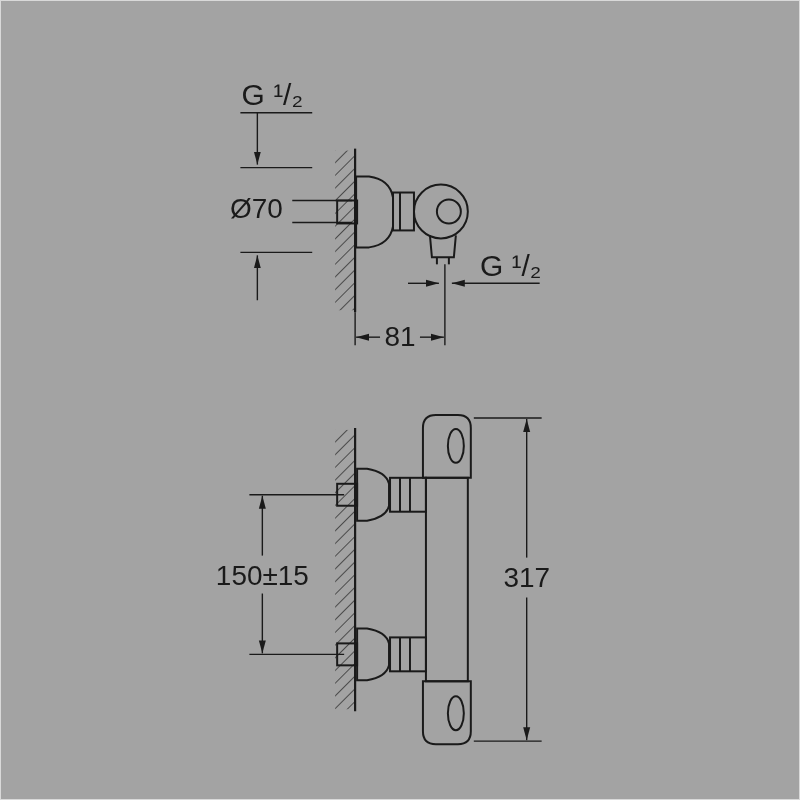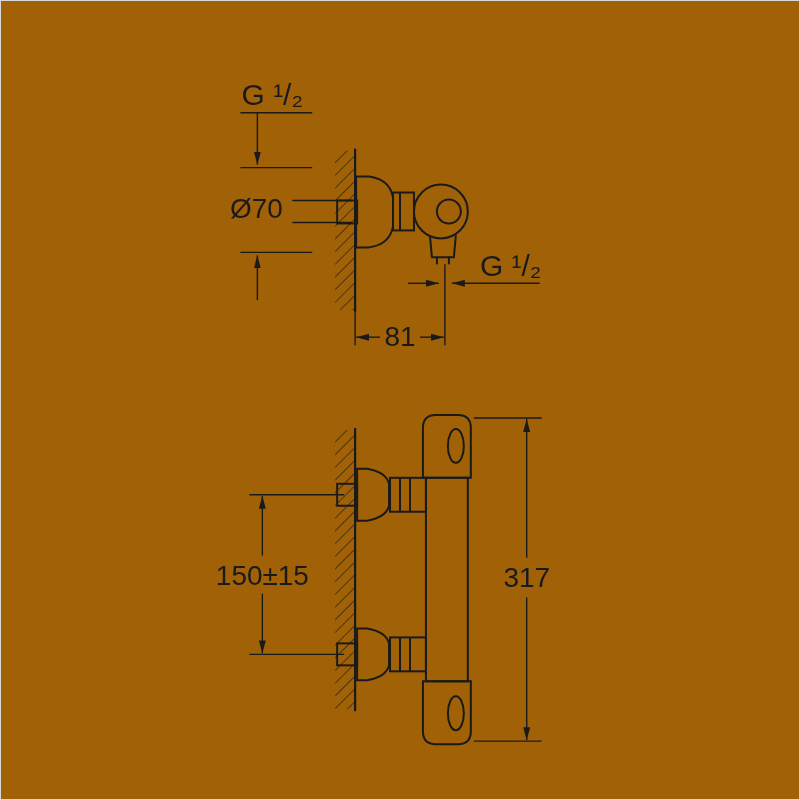--- a/index.html
+++ b/index.html
@@ -1,19 +1,19 @@
 <!DOCTYPE html>
 <html><head>
 <meta charset="utf-8">
 <style>
   html,body{margin:0;padding:0;background:#ffffff;}
   .frame{
     width:798px;height:798px;
     border:1px solid #d9d9d9;
-    background:#a16207;
+    background:#a3a3a3;
     position:relative;
     overflow:hidden;
   }
   svg{display:block;}
   .lbl{
     font-family:"Liberation Sans","DejaVu Sans",sans-serif;
     fill:#1a1a1a;
   }
   .lbl-lg{font-size:30px;}
   .lbl-md{font-size:28px;}

